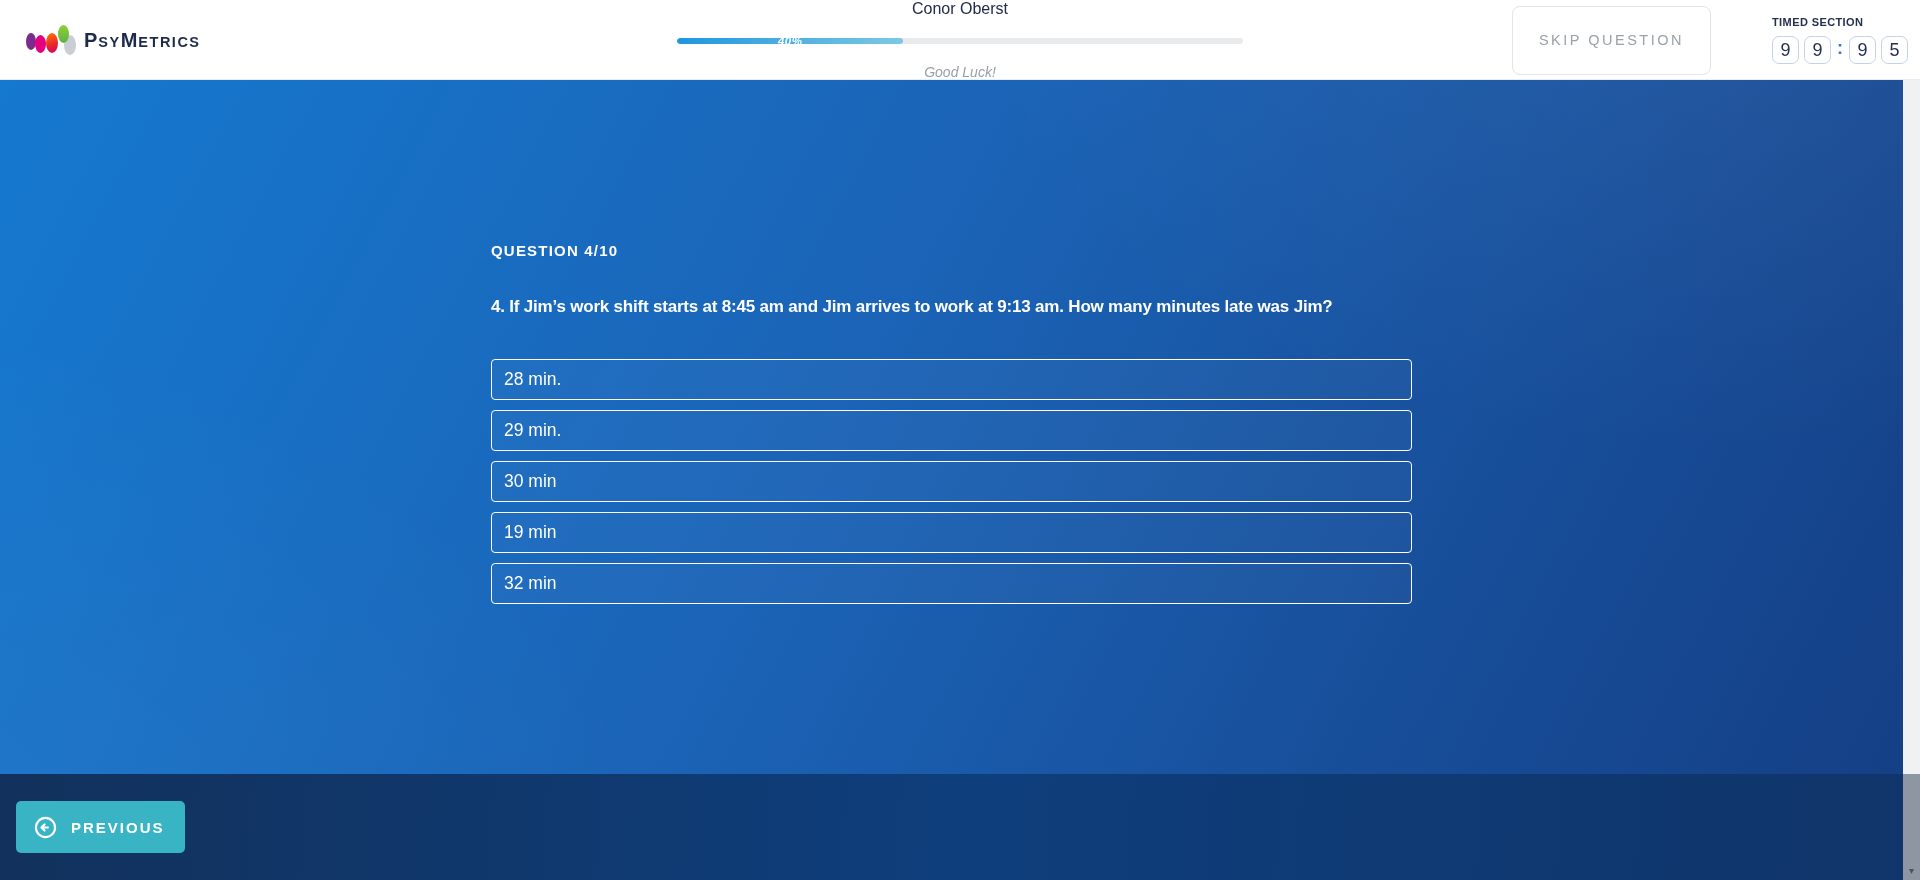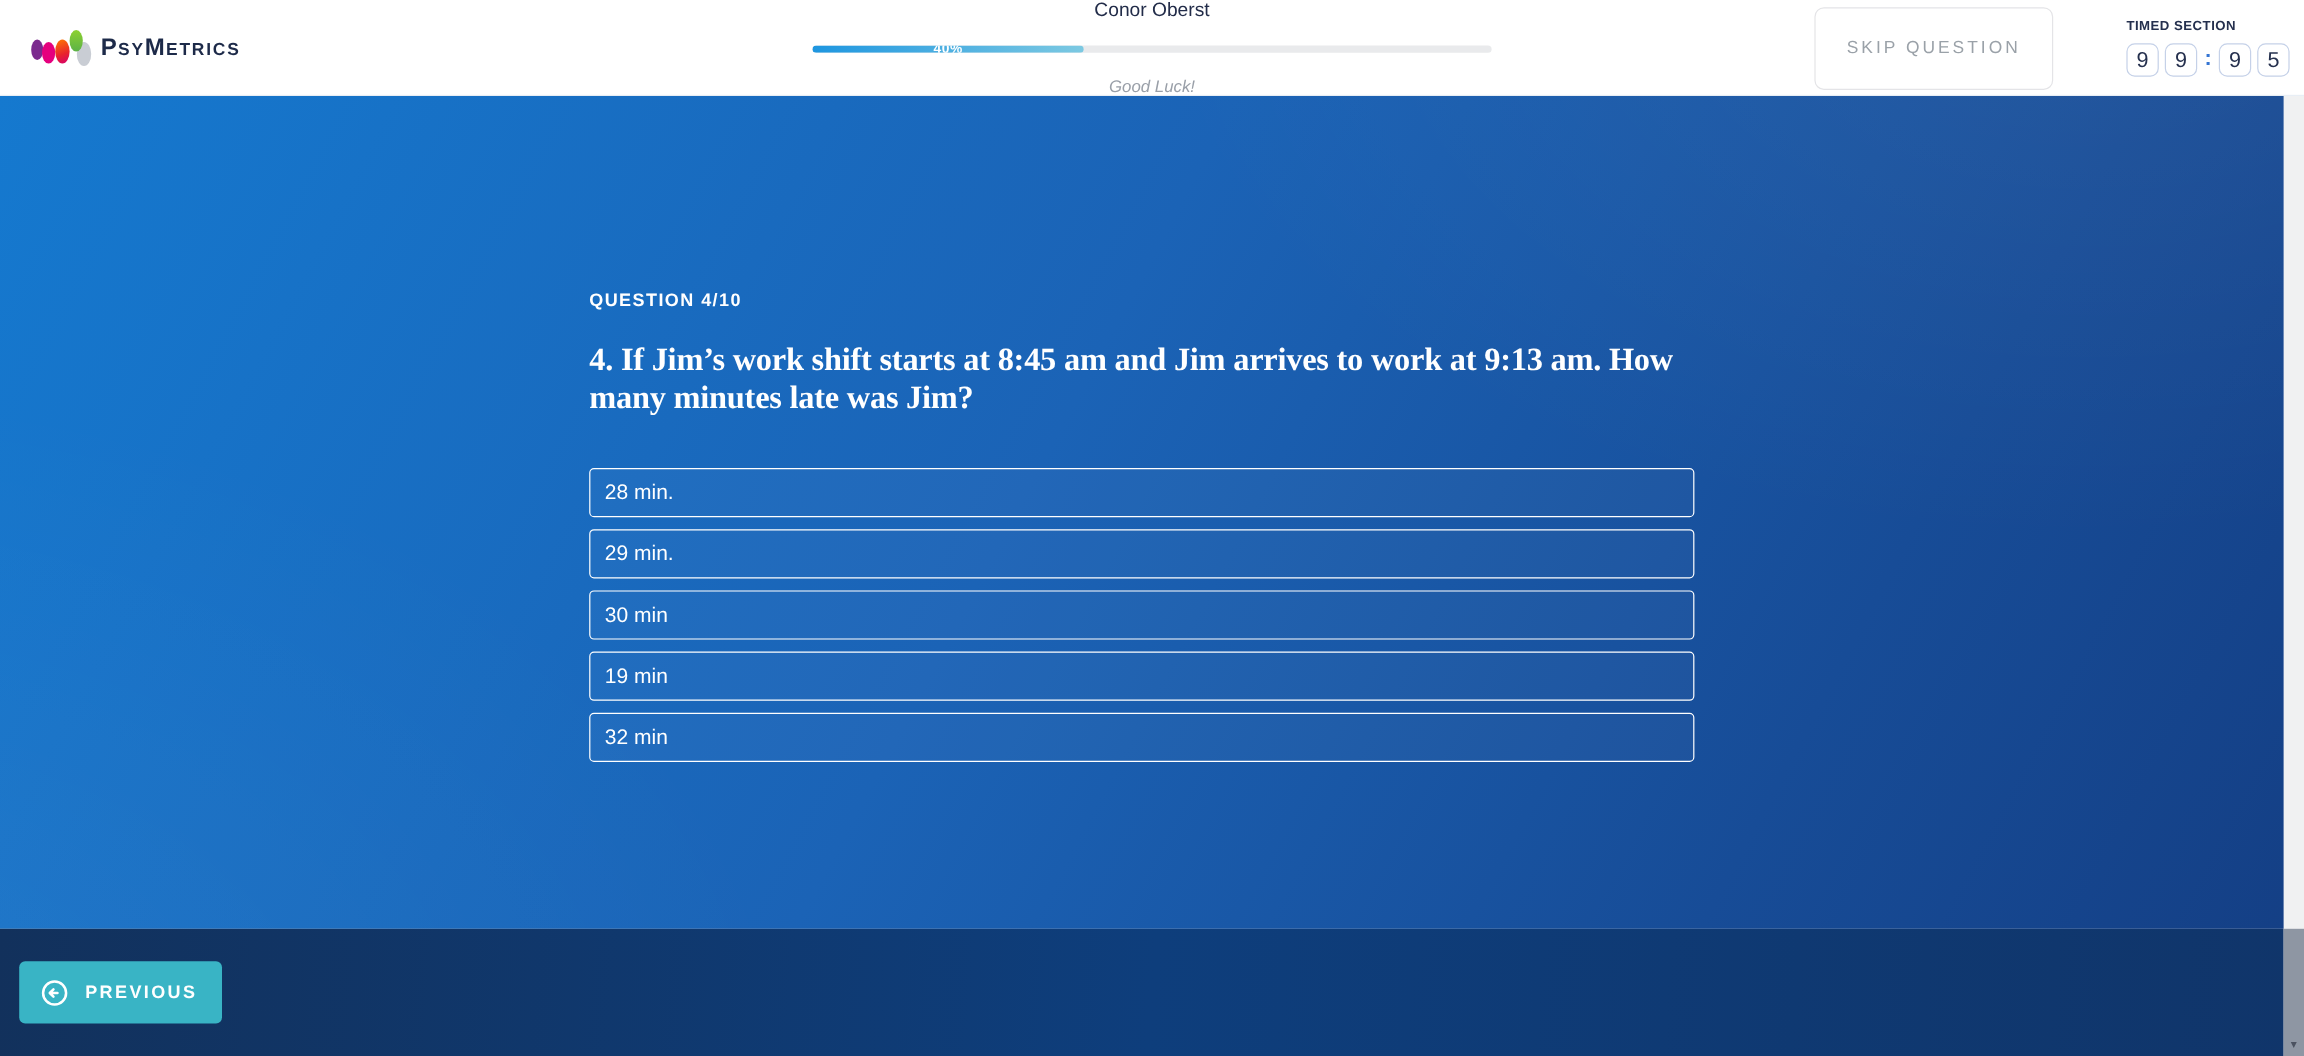--- a/index.html
+++ b/index.html
@@ -21,21 +21,21 @@
   .dot-gray    { width: 12px; height: 20px; left: 38px; top: 11px; background: #c9cdd4; z-index: -1; }
   .logo-text { font-weight: bold; color: #1d2a49; letter-spacing: 1.5px; font-size: 14.5px; white-space: nowrap; }
   .logo-text .cap { font-size: 20px; letter-spacing: 1px; }
 
   .header-center {
     position: absolute; left: 50%; top: 0; transform: translateX(-50%);
     width: 566px; height: 80px; display: flex; flex-direction: column; align-items: center; justify-content: center; gap: 20px;
   }
   .candidate-name { font-size: 16px; color: #222c49; }
   .progress-track {
-    position: relative; width: 566px; height: 14px; border-radius: 7px; background: #e9eaec; overflow: hidden;
+    position: relative; width: 566px; height: 14px; border-radius: 7px; background: #e9eaec; overflow: hidden; font-style: italic;
   }
   .progress-fill {
     position: absolute; left: 0; top: 0; height: 100%; width: 40%;
     border-radius: 7px; background: linear-gradient(90deg, #1e96e0, #7cc9e2);
     display: flex; align-items: center; justify-content: center;
   }
   .progress-label { color: #ffffff; font-size: 11.5px; font-weight: bold; letter-spacing: .5px; }
   .good-luck { font-size: 14px; font-style: italic; color: #999fa8; }
 
   .header-right { position: absolute; right: 12px; top: 0; height: 80px; display: flex; align-items: center; gap: 17px; }
@@ -57,22 +57,22 @@
   .main {
     position: absolute; top: 80px; left: 0; right: 0; bottom: 106px;
     background-image:
       radial-gradient(ellipse 1300px 800px at 90% -15%, rgba(255,255,255,0.06), rgba(255,255,255,0) 60%),
       radial-gradient(ellipse 1600px 1100px at -10% 120%, rgba(255,255,255,0.05), rgba(255,255,255,0) 55%),
       linear-gradient(118deg, #1579cf 0%, #1b63b6 45%, #174c97 78%, #143f85 100%);
   }
   .content { position: absolute; left: 491px; top: 162px; width: 980px; }
   .question-counter { color: #ffffff; font-weight: bold; font-size: 15px; letter-spacing: 1.2px; }
   .question-title {
-    margin-top: 25px; color: #ffffff; font-weight: bold; font-size: 27px; line-height: 1.18;
-    letter-spacing: -0.2px; max-width: 965px; font-family: Liberation Serif, serif;
+    margin-top: 38px; color: #ffffff; font-weight: bold; font-size: 17px; line-height: 1.18;
+    letter-spacing: -0.2px; max-width: 965px;
   }
   .options { margin-top: 42px; width: 921px; }
   .option {
     width: 100%; height: 41px; border: 1.5px solid #ffffff; border-radius: 4px;
     background: rgba(255,255,255,0.03); margin-bottom: 10px;
     display: flex; align-items: center; padding-left: 12px;
     color: #ffffff; font-size: 17.5px; cursor: pointer;
   }
 
   

